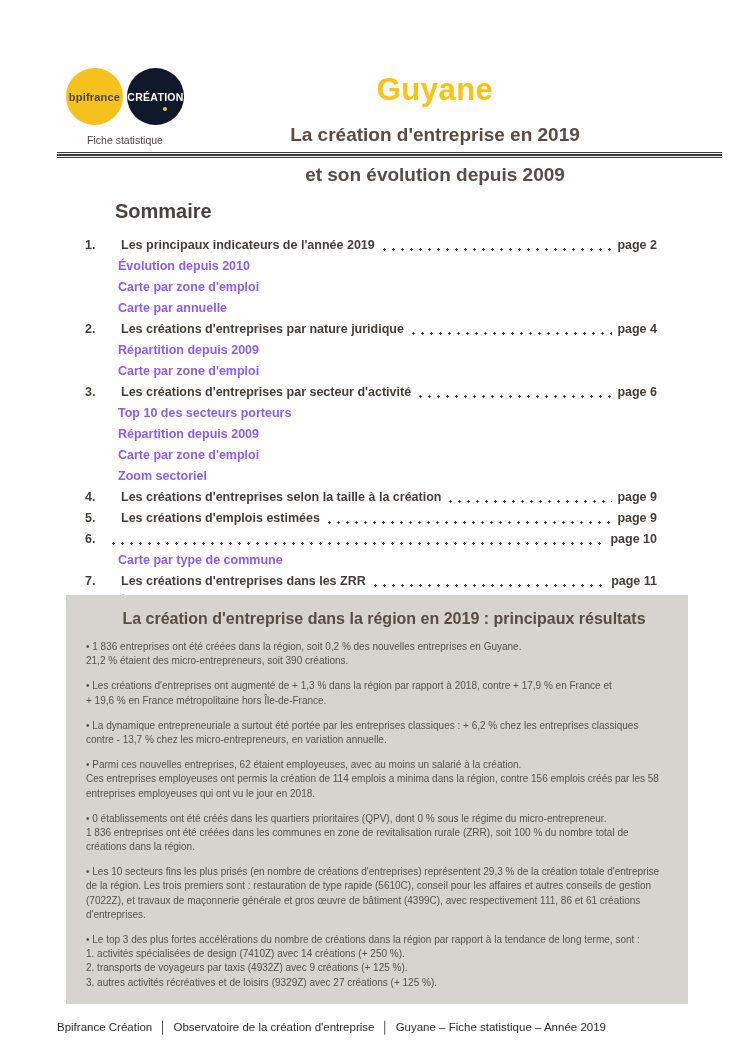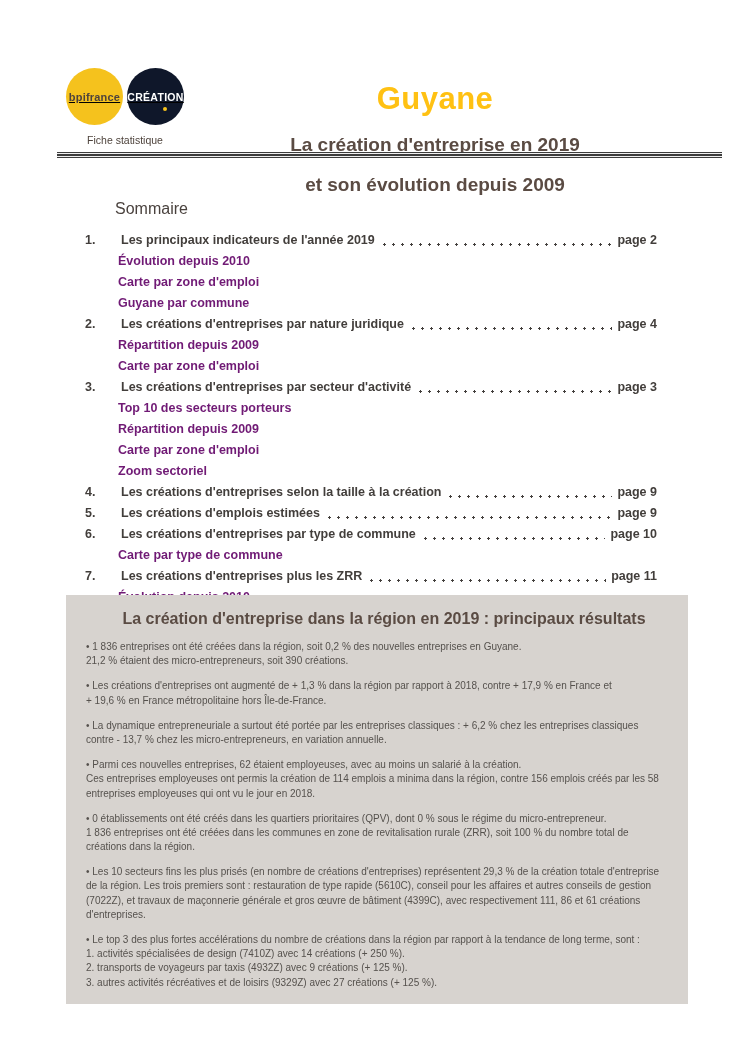--- a/index.html
+++ b/index.html
@@ -6,54 +6,54 @@
   .page {
     position:relative;
     width:750px; height:1061px;
     background:#ffffff;
     font-family:"Liberation Sans", sans-serif;
     overflow:hidden;
   }
 
   
   .logo-block { position:absolute; left:66px; top:68px; width:150px; }
-  .logo-circles { display:flex; align-items:flex-end;text-decoration:underline; }
+  .logo-circles { display:flex; align-items:flex-end; }
   .logo-circle {
     width:57px; height:57px; border-radius:50%;
     display:flex; align-items:center; justify-content:center;
     box-sizing:border-box;
   }
   .logo-circle.yellow { background:#F5C21D; color:#4e433c; font-weight:bold; font-size:11px; letter-spacing:0.2px; }
   .logo-circle.dark { background:#0f172a; color:#ffffff; font-weight:bold; font-size:10.5px; margin-left:4px; position:relative; letter-spacing:0.3px; }
   .creation-dot { position:absolute; left:36px; bottom:14px; width:4px; height:4px; border-radius:50%; background:#F5C21D; }
   .logo-tagline { margin-top:9px; width:118px; text-align:center; color:#4e433c; font-weight:normal; font-size:10.5px; }
 
   .title-block { position:absolute; left:145px; top:66px; width:580px; text-align:center; }
-  .region-title { margin:17px; font-size:31px; line-height:1.05; color:#FFC113; font-weight:bold; letter-spacing:0.5px; }
+  .region-title { margin:8px; font-size:31px; line-height:1.05; color:#FFC113; font-weight:bold; letter-spacing:0.5px; }
   .doc-subtitle { margin:16px; font-size:19px; line-height:1.3; color:#5A4B43; font-weight:bold; }
 
   .header-rule {
     position:absolute; left:57px; top:152px; width:665px; height:6px;
     background:linear-gradient(#3d3d3d 0 1px, #f0f0f0 1px 2px, #3d3d3d 2px 4px, #f0f0f0 4px 5px, #3d3d3d 5px 6px);
   }
 
   
   .toc { position:absolute; left:85px; top:200px; width:572px; }
-  .toc-heading { margin:0 0 12px 30px; font-size:16px; color:#4A423E; font-weight:normal; }
+  .toc-heading { margin:0 0 12px 30px; font-size:20px; color:#4A423E; font-weight:bold; }
   .toc-row { display:flex; align-items:baseline; font-size:12.5px; font-weight:bold; color:#423E3B; line-height:21px; cursor:pointer; }
   .toc-num { width:19px; flex:0 0 auto; }
   .toc-label { flex:0 1 auto; white-space:nowrap;margin-left:17px; }
   .toc-dots {
     flex:1 1 auto; height:12px; margin:0 5px; align-self:flex-end; margin-bottom:4px;
     background-image:radial-gradient(circle, #423E3B 1.1px, transparent 1.4px);
     background-size:9px 5px; background-repeat:repeat-x; background-position:0 bottom;
     min-width:12px;
   }
   .toc-page { flex:0 0 auto;text-align:center; }
-  .toc-sub { margin-left:33px; color:#701a75; font-weight:bold; font-size:12.5px; line-height:21px; cursor:pointer; }
+  .toc-sub { margin-left:33px; color:#8b5cf6; font-weight:bold; font-size:12.5px; line-height:21px; cursor:pointer; }
 
   
   .results {
     position:absolute; left:66px; top:595px; width:622px; box-sizing:border-box;
     background:#D7D3CF; padding:15px 20px 14px 20px;
   }
   .results-heading { margin:0 0 12px 14px; font-size:16px; color:#5A4B43; font-weight:bold;text-align:center; }
   .results p { margin:0 0 11px 0; font-size:10px; line-height:1.42; color:#55514D; }
   .results p:last-child { margin-bottom:0; }
 
@@ -91,61 +91,60 @@
     <h3 class="toc-heading">Sommaire</h3>
     <div id="toc-list">
         <div class="toc-row">
           <span class="toc-num">1.</span>
           <span class="toc-label">Les principaux indicateurs de l'année 2019</span>
           <span class="toc-dots"></span>
           <span class="toc-page">page 2</span>
         </div>
         <div class="toc-sub">Évolution depuis 2010</div>
         <div class="toc-sub">Carte par zone d'emploi</div>
-        <div class="toc-sub">Guyane par commune</div>
+        <div class="toc-sub">Carte par annuelle</div>
         <div class="toc-row">
           <span class="toc-num">2.</span>
           <span class="toc-label">Les créations d'entreprises par nature juridique</span>
           <span class="toc-dots"></span>
           <span class="toc-page">page 4</span>
         </div>
         <div class="toc-sub">Répartition depuis 2009</div>
         <div class="toc-sub">Carte par zone d'emploi</div>
         <div class="toc-row">
           <span class="toc-num">3.</span>
           <span class="toc-label">Les créations d'entreprises par secteur d'activité</span>
           <span class="toc-dots"></span>
-          <span class="toc-page">page 3</span>
+          <span class="toc-page">page 6</span>
         </div>
         <div class="toc-sub">Top 10 des secteurs porteurs</div>
         <div class="toc-sub">Répartition depuis 2009</div>
         <div class="toc-sub">Carte par zone d'emploi</div>
         <div class="toc-sub">Zoom sectoriel</div>
         <div class="toc-row">
           <span class="toc-num">4.</span>
           <span class="toc-label">Les créations d'entreprises selon la taille à la création</span>
           <span class="toc-dots"></span>
           <span class="toc-page">page 9</span>
         </div>
         <div class="toc-row">
           <span class="toc-num">5.</span>
           <span class="toc-label">Les créations d'emplois estimées</span>
           <span class="toc-dots"></span>
           <span class="toc-page">page 9</span>
         </div>
         <div class="toc-row">
           <span class="toc-num">6.</span>
-          <span class="toc-label">Les créations d'entreprises par type de commune</span>
           <span class="toc-dots"></span>
           <span class="toc-page">page 10</span>
         </div>
         <div class="toc-sub">Carte par type de commune</div>
         <div class="toc-row">
           <span class="toc-num">7.</span>
-          <span class="toc-label">Les créations d'entreprises plus les ZRR</span>
+          <span class="toc-label">Les créations d'entreprises dans les ZRR</span>
           <span class="toc-dots"></span>
           <span class="toc-page">page 11</span>
         </div>
         <div class="toc-sub">Évolution depuis 2010</div>
         <div class="toc-sub">Top 10 des secteurs porteurs</div>
       </div>
   </section>
 
   <section class="results">
     <h4 class="results-heading">La création d'entreprise dans la région en 2019 : principaux résultats</h4>
@@ -153,14 +152,15 @@
         <p>• 1 836 entreprises ont été créées dans la région, soit 0,2 % des nouvelles entreprises en Guyane.<br>21,2 % étaient des micro-entrepreneurs, soit 390 créations.</p>
         <p>• Les créations d'entreprises ont augmenté de + 1,3 % dans la région par rapport à 2018, contre + 17,9 % en France et<br>+ 19,6 % en France métropolitaine hors Île-de-France.</p>
         <p>• La dynamique entrepreneuriale a surtout été portée par les entreprises classiques : + 6,2 % chez les entreprises classiques<br>contre - 13,7 % chez les micro-entrepreneurs, en variation annuelle.</p>
         <p>• Parmi ces nouvelles entreprises, 62 étaient employeuses, avec au moins un salarié à la création.<br>Ces entreprises employeuses ont permis la création de 114 emplois a minima dans la région, contre 156 emplois créés par les 58<br>entreprises employeuses qui ont vu le jour en 2018.</p>
         <p>• 0 établissements ont été créés dans les quartiers prioritaires (QPV), dont 0 % sous le régime du micro-entrepreneur.<br>1 836 entreprises ont été créées dans les communes en zone de revitalisation rurale (ZRR), soit 100 % du nombre total de<br>créations dans la région.</p>
         <p>• Les 10 secteurs fins les plus prisés (en nombre de créations d'entreprises) représentent 29,3 % de la création totale d'entreprise<br>de la région. Les trois premiers sont : restauration de type rapide (5610C), conseil pour les affaires et autres conseils de gestion<br>(7022Z), et travaux de maçonnerie générale et gros œuvre de bâtiment (4399C), avec respectivement 111, 86 et 61 créations<br>d'entreprises.</p>
         <p>• Le top 3 des plus fortes accélérations du nombre de créations dans la région par rapport à la tendance de long terme, sont :<br>1. activités spécialisées de design (7410Z) avec 14 créations (+ 250 %).<br>2. transports de voyageurs par taxis (4932Z) avec 9 créations (+ 125 %).<br>3. autres activités récréatives et de loisirs (9329Z) avec 27 créations (+ 125 %).</p>
       </div>
   </section>
 
+  <footer class="footer" id="footer-line"><span>Bpifrance Création</span><span class="sep">│</span><span>Observatoire de la création d'entreprise</span><span class="sep">│</span><span>Guyane – Fiche statistique – Année 2019</span></footer>
 
 </div>
 
 </body></html>

